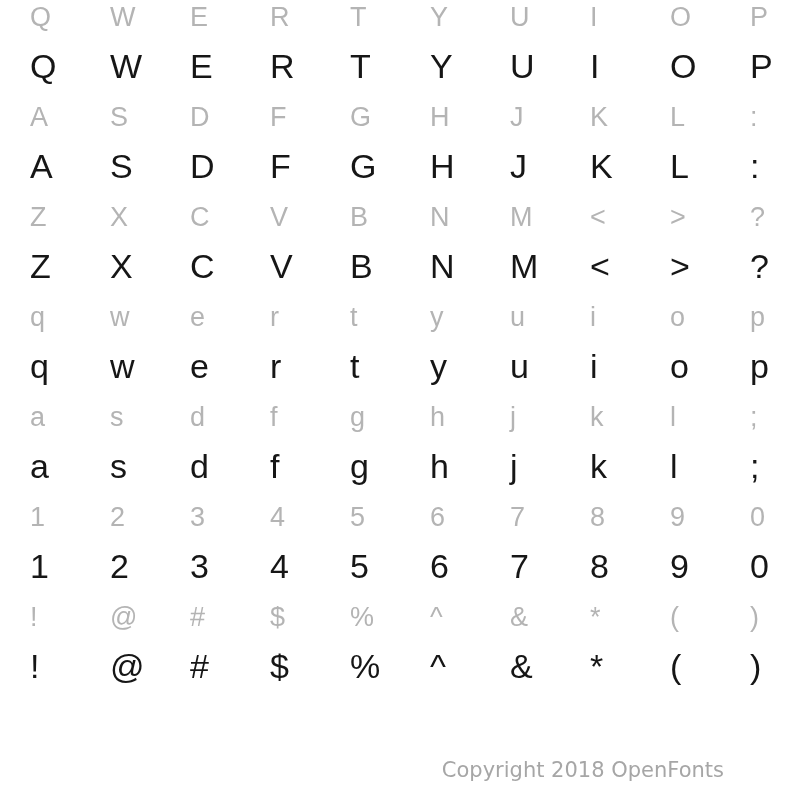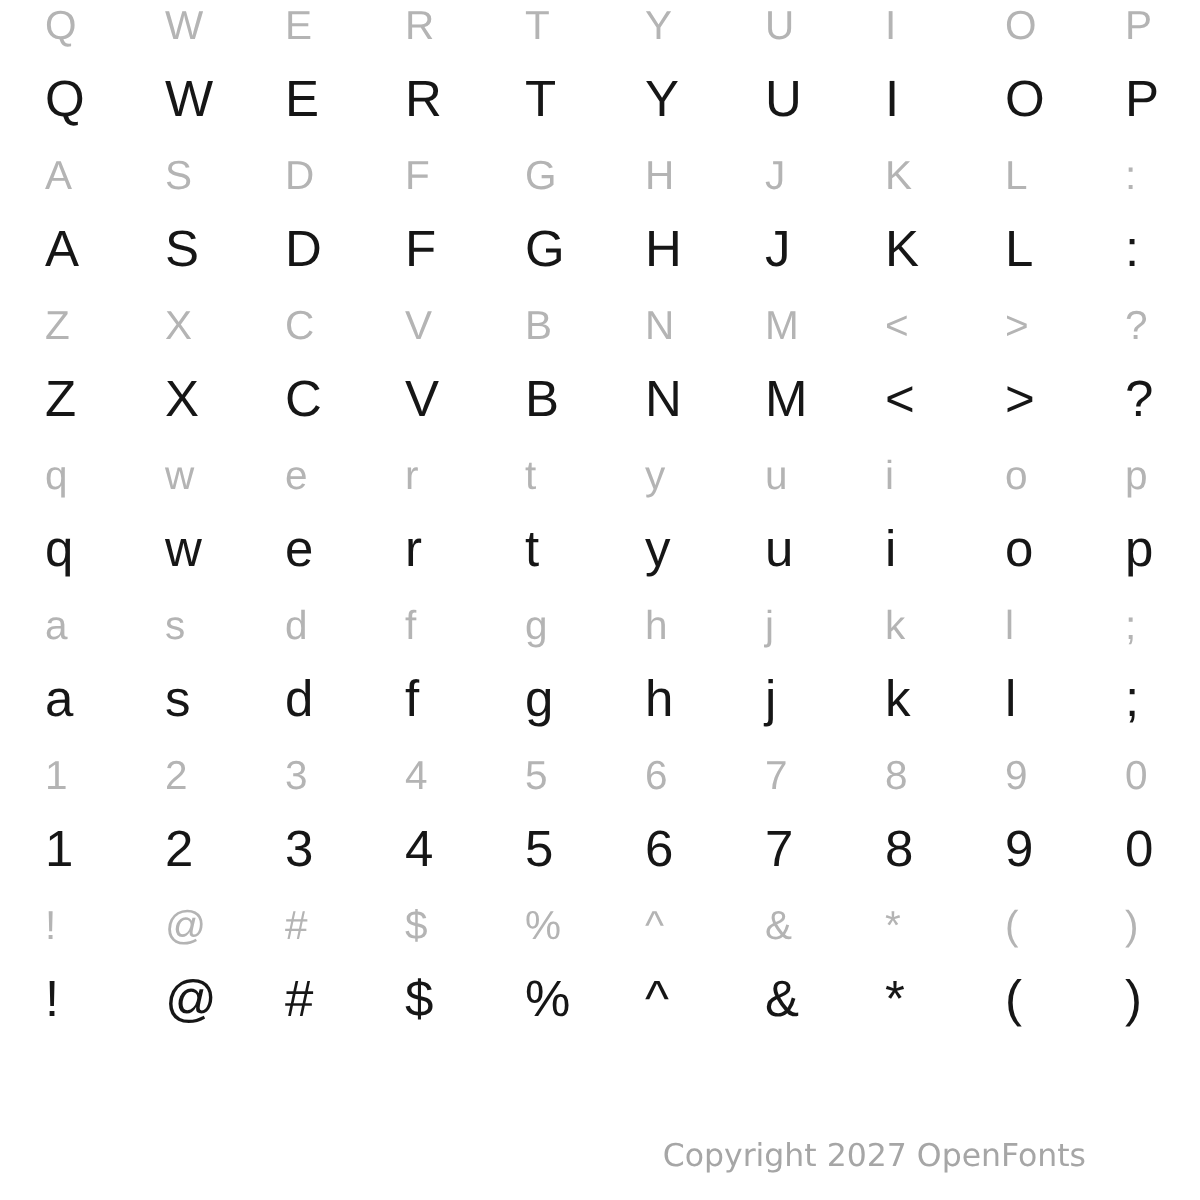--- a/index.html
+++ b/index.html
@@ -91,14 +91,14 @@
       </div>
       <div class="char-row-block">
         <div class="line ghost-line"><span class="cell">1</span><span class="cell">2</span><span class="cell">3</span><span class="cell">4</span><span class="cell">5</span><span class="cell">6</span><span class="cell">7</span><span class="cell">8</span><span class="cell">9</span><span class="cell">0</span></div>
         <div class="line main-line"><span class="cell">1</span><span class="cell">2</span><span class="cell">3</span><span class="cell">4</span><span class="cell">5</span><span class="cell">6</span><span class="cell">7</span><span class="cell">8</span><span class="cell">9</span><span class="cell">0</span></div>
       </div>
       <div class="char-row-block">
         <div class="line ghost-line"><span class="cell">!</span><span class="cell">@</span><span class="cell">#</span><span class="cell">$</span><span class="cell">%</span><span class="cell">^</span><span class="cell">&amp;</span><span class="cell">*</span><span class="cell">(</span><span class="cell">)</span></div>
         <div class="line main-line"><span class="cell">!</span><span class="cell">@</span><span class="cell">#</span><span class="cell">$</span><span class="cell">%</span><span class="cell">^</span><span class="cell">&amp;</span><span class="cell">*</span><span class="cell">(</span><span class="cell">)</span></div>
       </div>
     </div>
-  <div class="copyright">Copyright 2027 OpenFonts</div>
+  <div class="copyright">Copyright 2018 OpenFonts</div>
 </div>
 
 </body></html>

